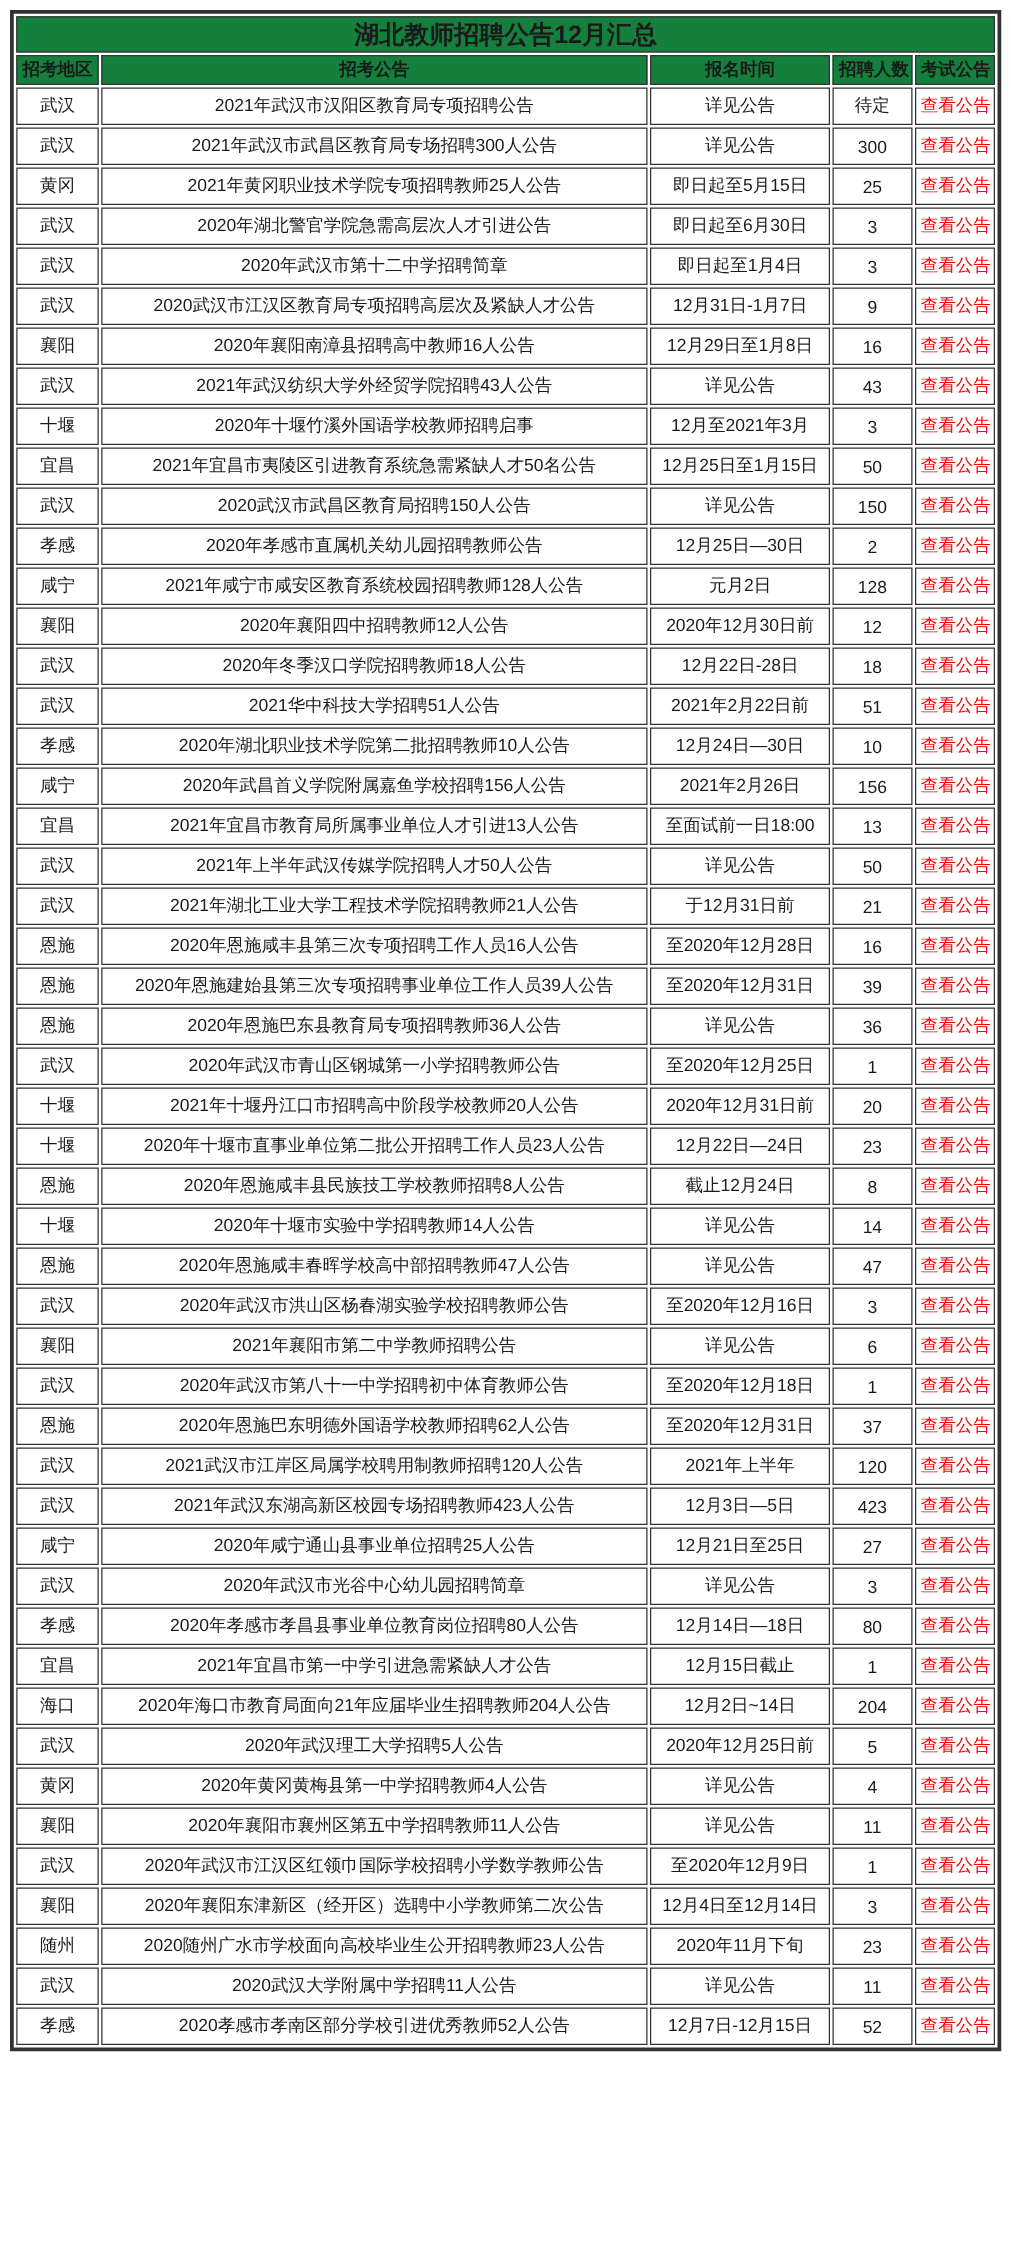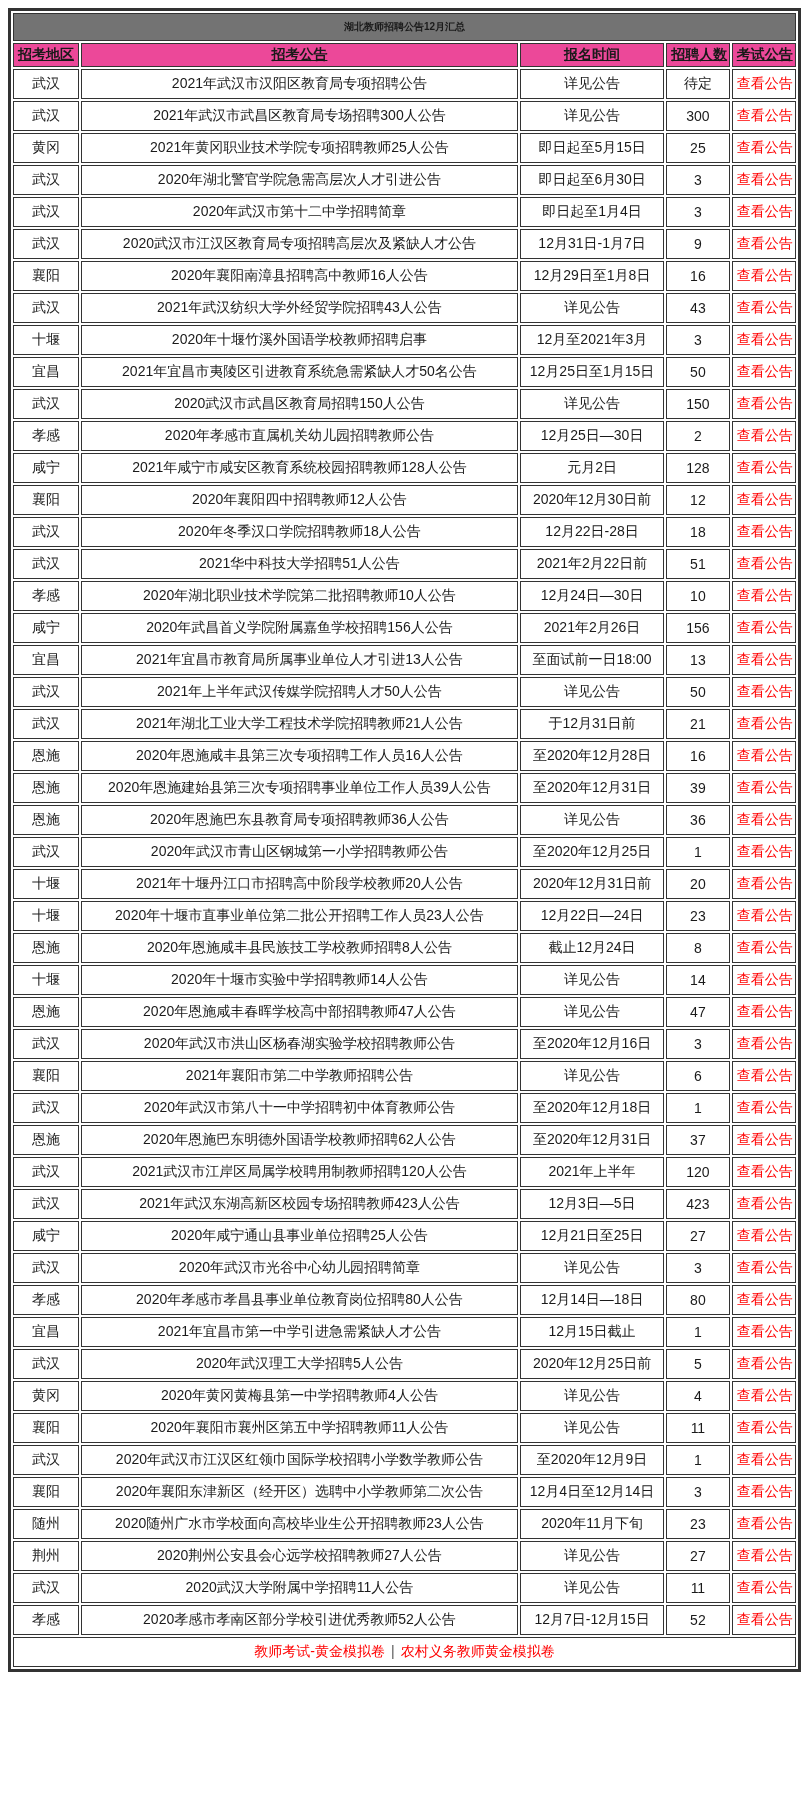--- a/index.html
+++ b/index.html
@@ -27,34 +27,33 @@
     text-align: center;
     vertical-align: middle;
     font-size: 14px;
     color: #1a1a1a;
     padding: 0 4px;
     overflow: hidden;
     white-space: nowrap;
   }
   tr.title-row th {
     height: 26px;
-    background: #737373;
+    background: #15803d;
     font-weight: bold;
-    font-size: 10px;
+    font-size: 20px;
   }
   tr.notice-row td {
     height: 26px;
     color: var(--notice-red, #ff4a4a);
     font-size: 14px;
   }
   tr.head-row th {
     height: 22px;
-    background: #ec4899;
+    background: #15803d;
     font-weight: bold;
-    text-decoration: underline;
   }
   tbody td {
     height: 28px;
     background: #ffffff;
   }
   tfoot td {
     height: 28px;
   }
   a.red-link {
     color: var(--link-red, #ff0000);
@@ -405,20 +404,27 @@
   </tr>
 
   <tr>
     <td>宜昌</td>
     <td>2021年宜昌市第一中学引进急需紧缺人才公告</td>
     <td>12月15日截止</td>
     <td>1</td>
     <td><a class="red-link">查看公告</a></td>
   </tr>
 
+  <tr>
+    <td>海口</td>
+    <td>2020年海口市教育局面向21年应届毕业生招聘教师204人公告</td>
+    <td>12月2日~14日</td>
+    <td>204</td>
+    <td><a class="red-link">查看公告</a></td>
+  </tr>
 
   <tr>
     <td>武汉</td>
     <td>2020年武汉理工大学招聘5人公告</td>
     <td>2020年12月25日前</td>
     <td>5</td>
     <td><a class="red-link">查看公告</a></td>
   </tr>
 
   <tr>
@@ -454,45 +460,33 @@
   </tr>
 
   <tr>
     <td>随州</td>
     <td>2020随州广水市学校面向高校毕业生公开招聘教师23人公告</td>
     <td>2020年11月下旬</td>
     <td>23</td>
     <td><a class="red-link">查看公告</a></td>
   </tr>
 
-  <tr>
-    <td>荆州</td>
-    <td>2020荆州公安县会心远学校招聘教师27人公告</td>
-    <td>详见公告</td>
-    <td>27</td>
-    <td><a class="red-link">查看公告</a></td>
-  </tr>
 
   <tr>
     <td>武汉</td>
     <td>2020武汉大学附属中学招聘11人公告</td>
     <td>详见公告</td>
     <td>11</td>
     <td><a class="red-link">查看公告</a></td>
   </tr>
 
   <tr>
     <td>孝感</td>
     <td>2020孝感市孝南区部分学校引进优秀教师52人公告</td>
     <td>12月7日-12月15日</td>
     <td>52</td>
     <td><a class="red-link">查看公告</a></td>
   </tr>
 </tbody>
     <tfoot>
-      <tr class="footer-row">
-        <td colspan="5">
-          <a class="red-link">教师考试-黄金模拟卷</a><span class="sep">|</span><a class="red-link">农村义务教师黄金模拟卷</a>
-        </td>
-      </tr>
     </tfoot>
   </table>
 </div>
 
 </body></html>

